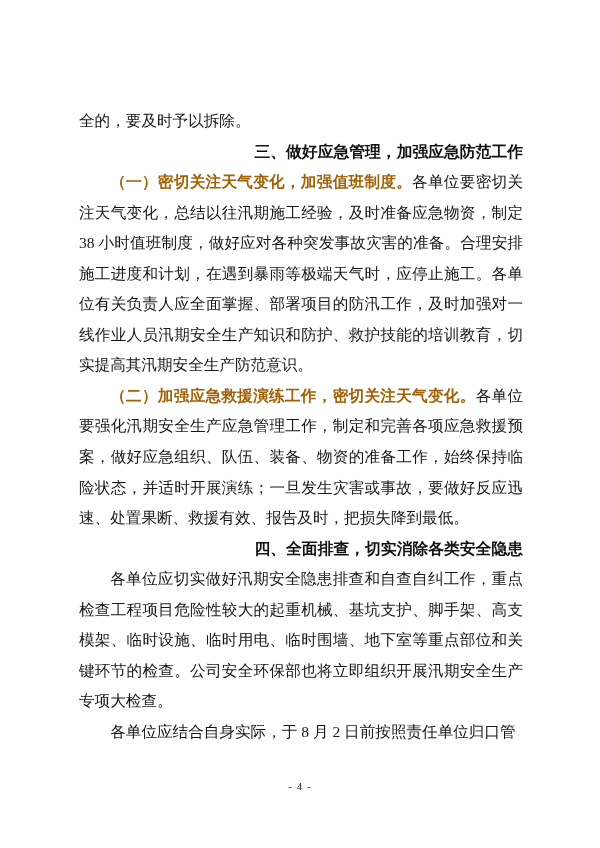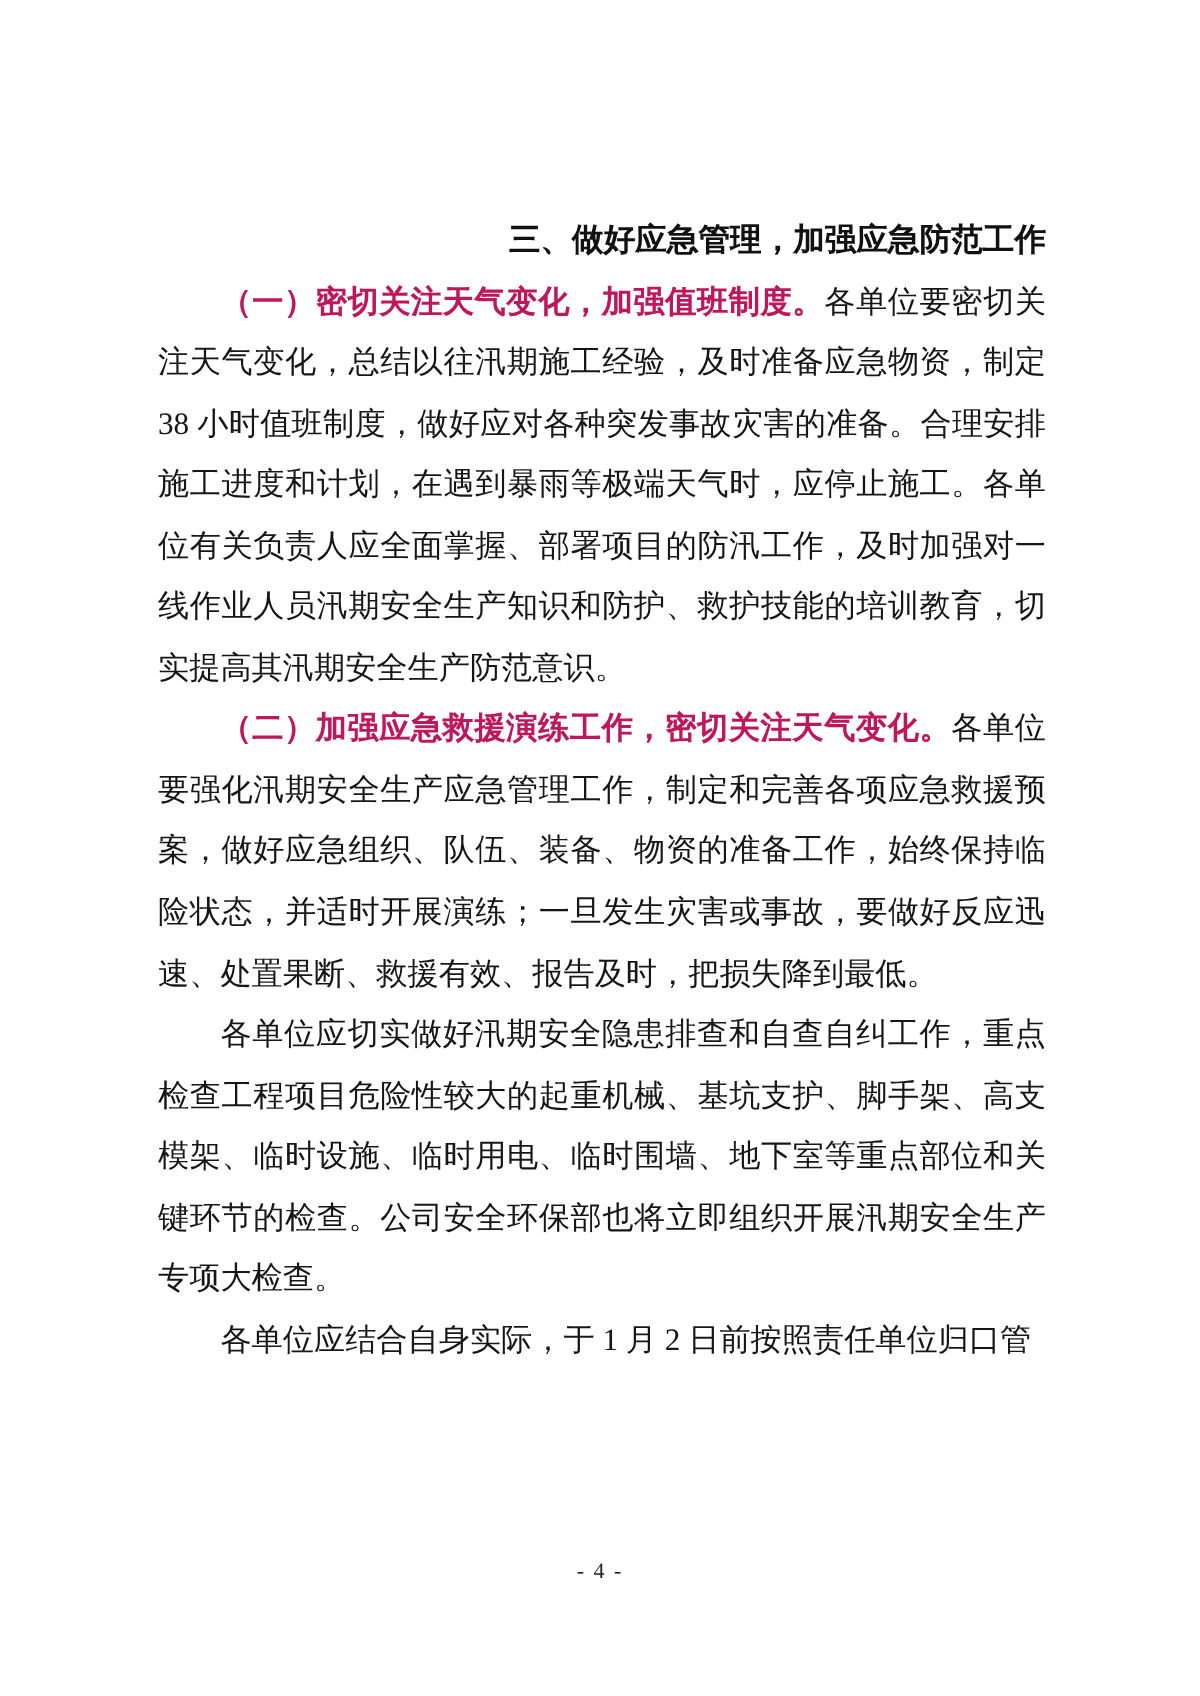--- a/index.html
+++ b/index.html
@@ -39,48 +39,50 @@
   .heading {
     text-indent: 2.2em;
     font-family: "Liberation Sans", "DejaVu Sans", sans-serif;
     font-weight: 700;
     font-size: 15.8px;
     color: #111111;
     text-align: right;
   }
   .lead {
     font-weight: 700;
-    color: #be185d;
+    color: #a16207;
   }
   .page-number {
     position: absolute;
     left: 0;
     right: 0;
     top: 780px;
     text-align: center;
     font-family: "Liberation Serif", "DejaVu Serif", serif;
     font-size: 11px;
     letter-spacing: 1px;
     color: #222222;
   }
 </style>
 </head>
 <body>
 
 <div class="page">
   <div class="content">
 
+    <p class="continuation">全的，要及时予以拆除。</p>
 
     <h3 class="heading">三、做好应急管理，加强应急防范工作</h3>
 
     <p class="para"><span class="lead">（一）密切关注天气变化，加强值班制度。</span><span>各单位要密切关注天气变化，总结以往汛期施工经验，及时准备应急物资，制定 38 小时值班制度，做好应对各种突发事故灾害的准备。合理安排施工进度和计划，在遇到暴雨等极端天气时，应停止施工。各单位有关负责人应全面掌握、部署项目的防汛工作，及时加强对一线作业人员汛期安全生产知识和防护、救护技能的培训教育，切实提高其汛期安全生产防范意识。</span></p>
 
     <p class="para"><span class="lead">（二）加强应急救援演练工作，密切关注天气变化。</span><span>各单位要强化汛期安全生产应急管理工作，制定和完善各项应急救援预案，做好应急组织、队伍、装备、物资的准备工作，始终保持临险状态，并适时开展演练；一旦发生灾害或事故，要做好反应迅速、处置果断、救援有效、报告及时，把损失降到最低。</span></p>
 
+    <h3 class="heading">四、全面排查，切实消除各类安全隐患</h3>
 
     <p class="para">各单位应切实做好汛期安全隐患排查和自查自纠工作，重点检查工程项目危险性较大的起重机械、基坑支护、脚手架、高支模架、临时设施、临时用电、临时围墙、地下室等重点部位和关键环节的检查。公司安全环保部也将立即组织开展汛期安全生产专项大检查。</p>
 
-    <p class="para">各单位应结合自身实际，于 1 月 2 日前按照责任单位归口管</p>
+    <p class="para">各单位应结合自身实际，于 8 月 2 日前按照责任单位归口管</p>
 
   </div>
 
   <div class="page-number">- 4 -</div>
 </div>
 
 </body></html>

